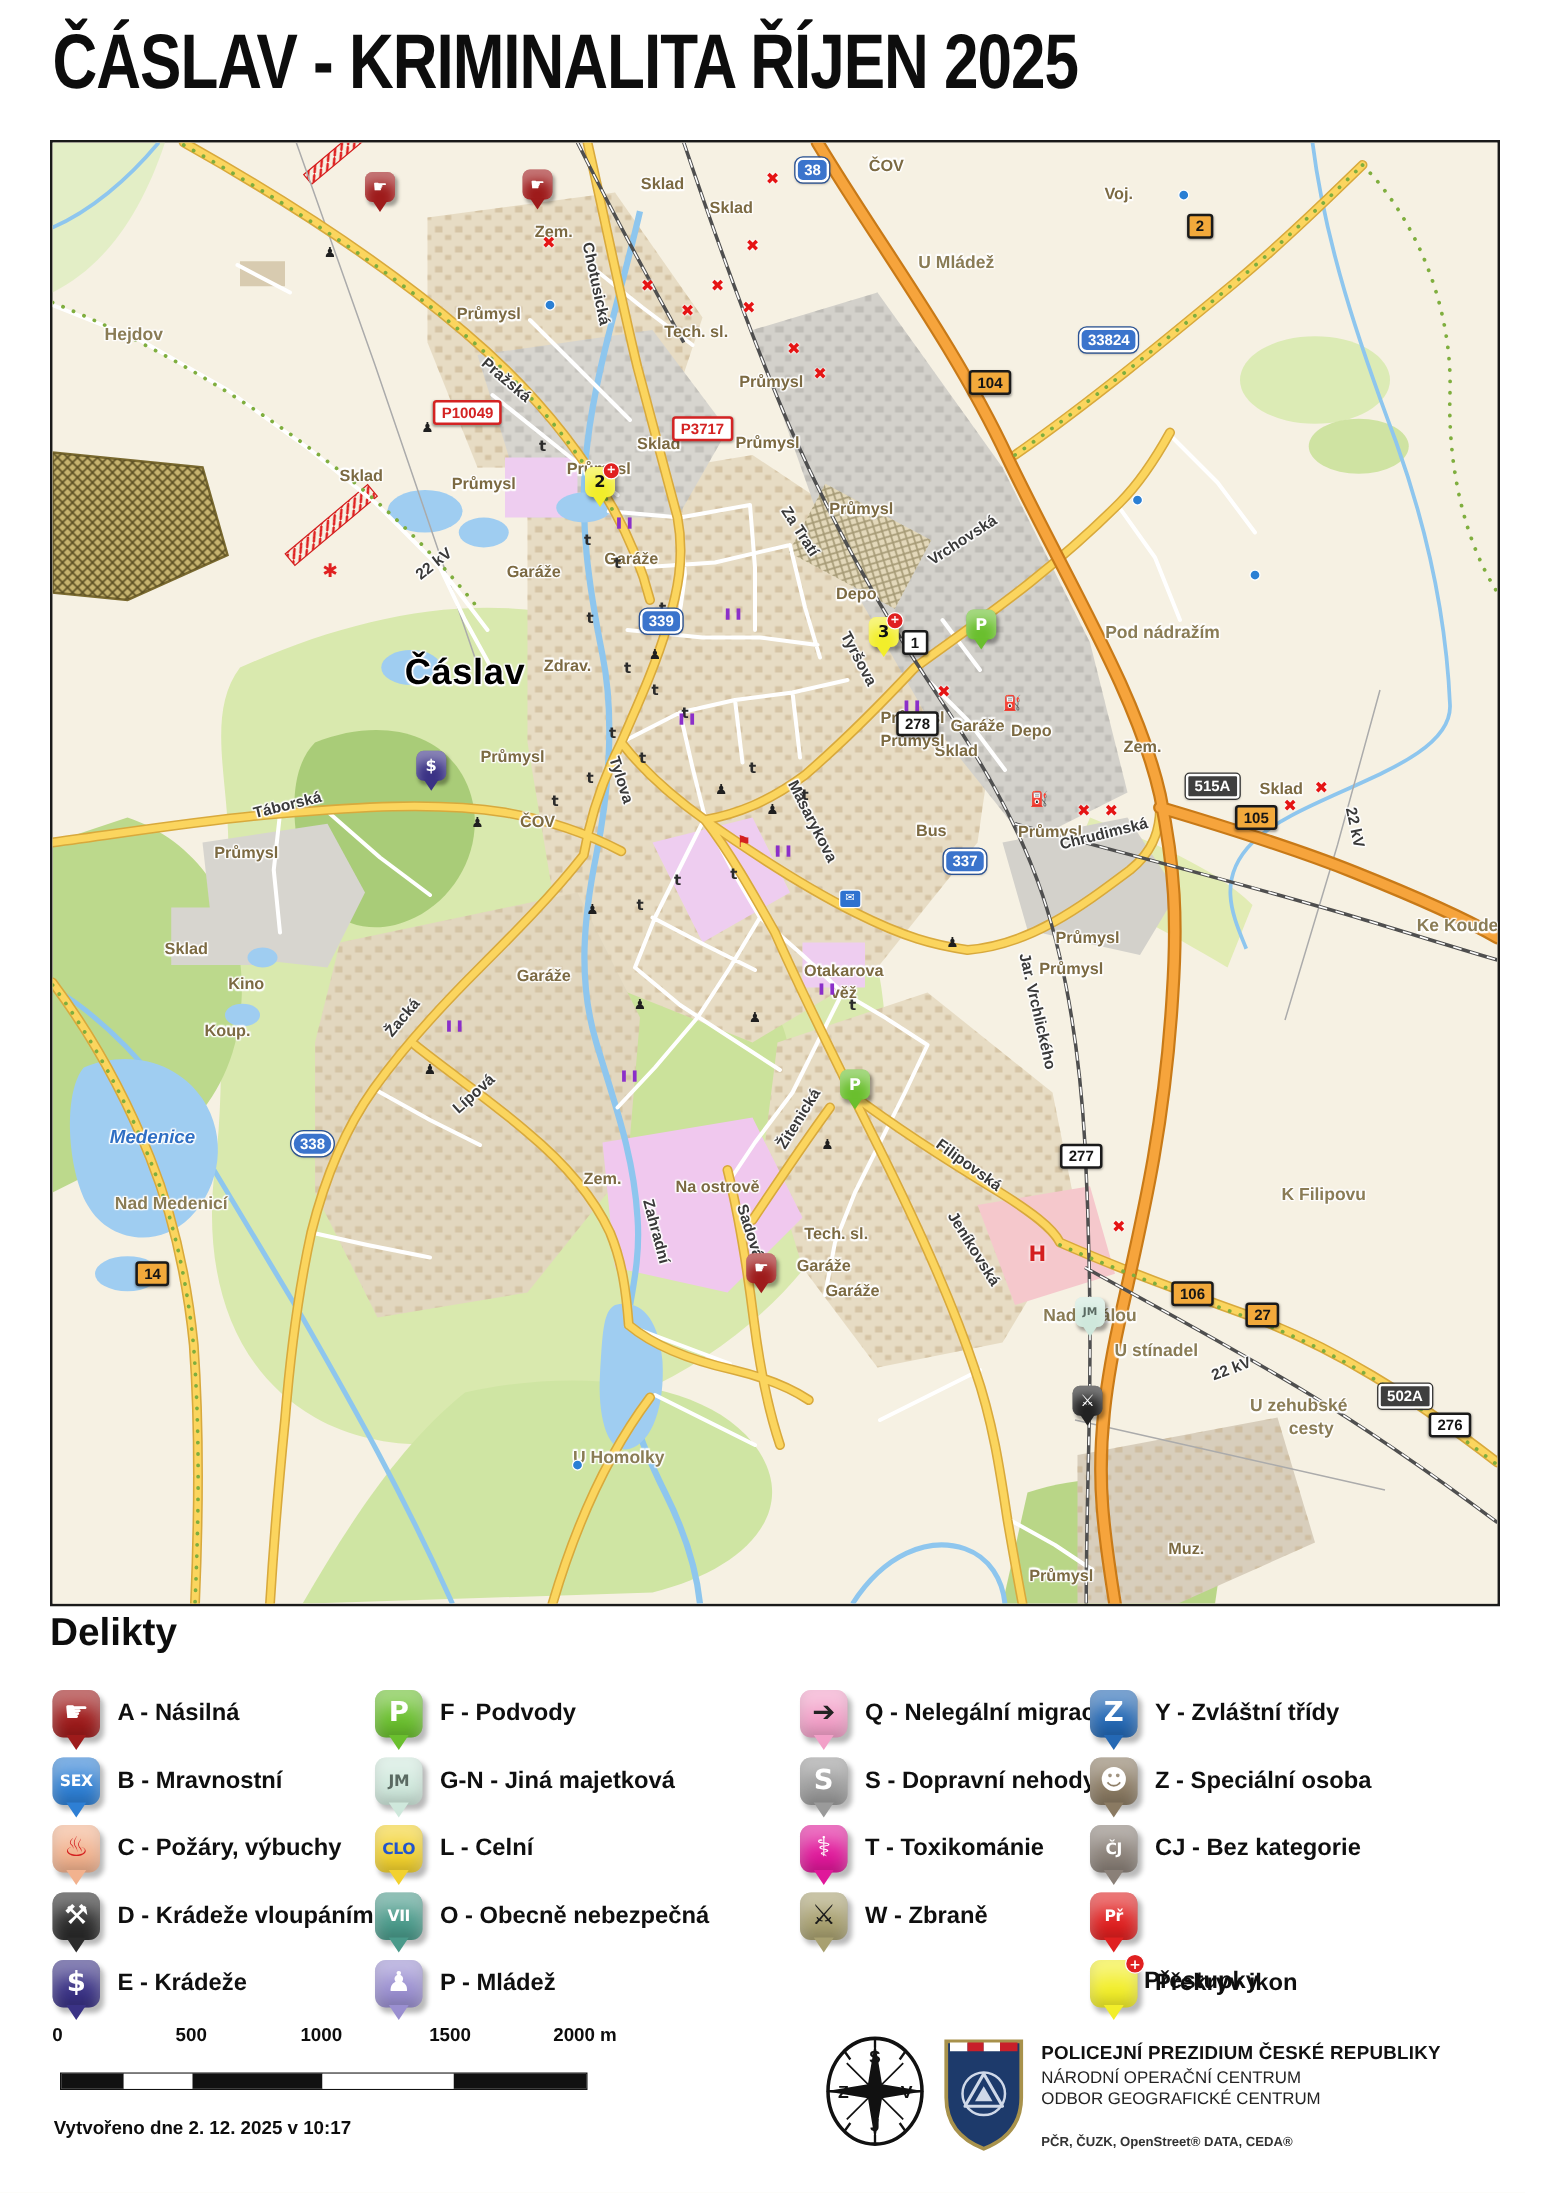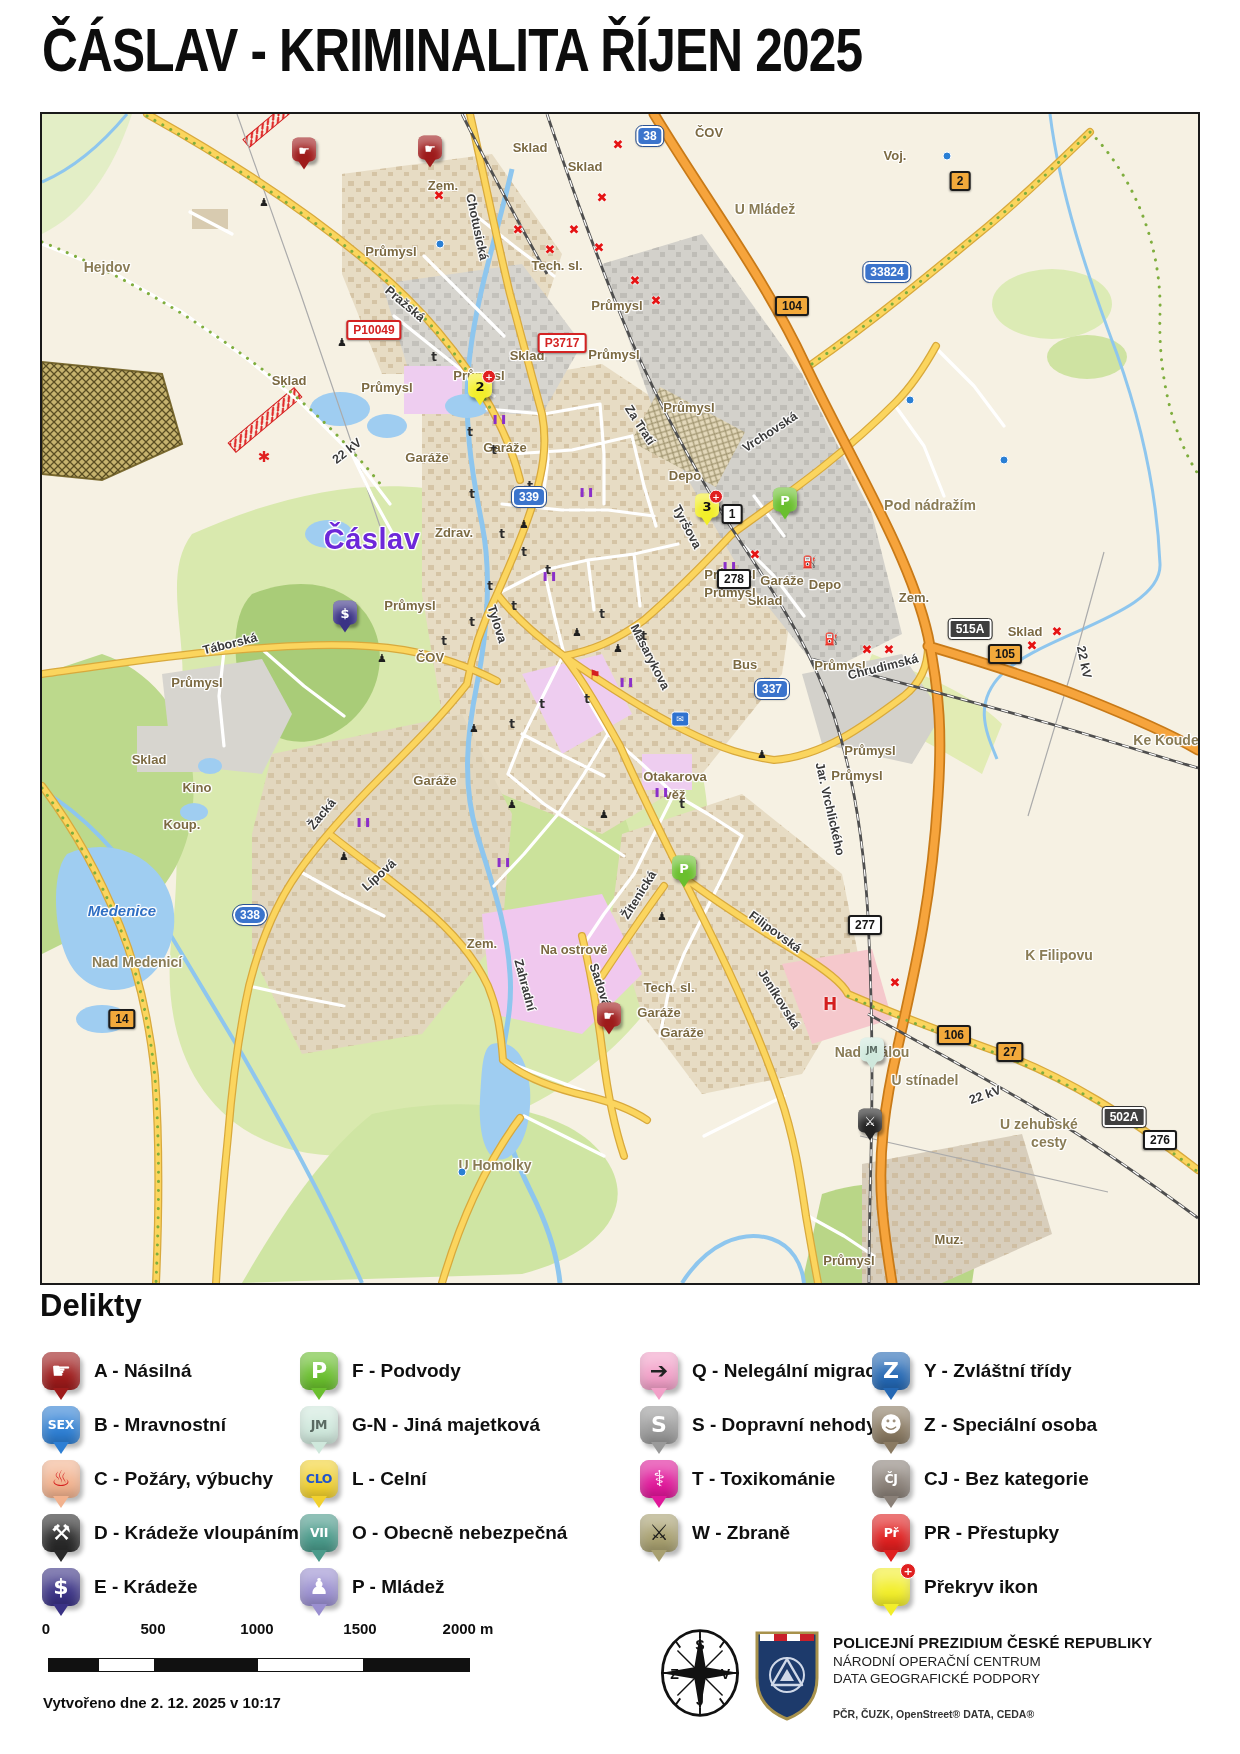--- a/index.html
+++ b/index.html
@@ -4,21 +4,21 @@
 <style>
   html,body{margin:0;padding:0;background:#fff;}
   .page{position:relative;width:1240px;height:1754px;background:#fff;font-family:"Liberation Sans",sans-serif;overflow:hidden;}
   h1.title{position:absolute;left:42px;top:14px;margin:0;font-size:62px;font-weight:800;color:#0d0d0d;letter-spacing:-1px;transform:scaleX(.8);transform-origin:left center;white-space:nowrap;}
   .map{position:absolute;left:40px;top:112px;width:1156px;height:1169px;border:2px solid #1a1a1a;background:#f6f1e3;overflow:hidden;}
   .map svg.base{position:absolute;left:0;top:0;}
   #map-overlay{position:absolute;left:0;top:0;width:100%;height:100%;}
   
   .ml{position:absolute;white-space:nowrap;transform:translate(-50%,-50%);z-index:2;
       text-shadow:-1px 0 1px #fff,1px 0 1px #fff,0 -1px 1px #fff,0 1px 1px #fff,-1px -1px 1px #fff,1px 1px 1px #fff,-1px 1px 1px #fff,1px -1px 1px #fff;}
-  .ml.city{font-size:29px;font-weight:bold;color:#6d28d9;letter-spacing:.5px;}
+  .ml.city{font-size:29px;font-weight:bold;color:#000000;letter-spacing:.5px;}
   .ml.p{font-size:13px;font-weight:bold;color:#7c6a42;}
   .ml.a{font-size:14px;font-weight:bold;color:#8a7c55;}
   .ml.w{font-size:15px;font-weight:bold;font-style:italic;color:#2f6fc4;}
   .ml.s{font-size:12.5px;font-weight:bold;color:#3a3a3a;}
   
   .sh{position:absolute;transform:translate(-50%,-50%);z-index:3;font-weight:bold;font-size:12px;line-height:1;padding:2px 5px;border-radius:3px;box-shadow:0 1px 2px rgba(0,0,0,.35);white-space:nowrap;}
   .sh.b{background:#3b74cc;color:#fff;border:2px solid #fff;outline:1px solid #2a5396;border-radius:6px;}
   .sh.o{background:#f2a93b;color:#151515;border:2px solid #1a1a1a;}
   .sh.k{background:#3f3f3f;color:#fff;border:2px solid #fff;outline:1px solid #333;}
   .sh.w{background:#fff;color:#151515;border:2px solid #1a1a1a;}
@@ -483,21 +483,21 @@
           <span class="g">☻</span>
         </div>
         <div class="llabel">Z - Speciální osoba</div>
       </div>
       <div class="lrow" style="grid-area: 3 / 4;">
         <div class="pin" style="--c: #8a8078; --f: #ffffff;">
           <span class="g sm">ČJ</span>
         </div>
         <div class="llabel">CJ - Bez kategorie</div>
       </div>
-      <div class="lrow" style="grid-area: 4 / 4;">
+      <div class="lrow" style="grid-area: 4 / 4; flex-direction: column;">
         <div class="pin" style="--c: #e02020; --f: #ffffff;">
           <span class="g sm">Př</span>
         </div>
         <div class="llabel">PR - Přestupky</div>
       </div>
       <div class="lrow" style="grid-area: 5 / 4;">
         <div class="pin" style="--c: #f2ee2a; --f: #111111;">
           <span class="g"></span>
           <div class="badge">+</div>
         </div>
@@ -544,17 +544,17 @@
     <rect x="32" y="6" width="13" height="7" fill="#ffffff"></rect>
       <rect x="45" y="6" width="14" height="7" fill="#c8202a"></rect>
     <circle cx="32" cy="47" r="17" fill="none" stroke="#cfd8e8" stroke-width="2"></circle>
     <path d="M32,31 L47,57 L17,57 Z" fill="none" stroke="#cfd8e8" stroke-width="2.5" stroke-linejoin="round"></path>
     <path d="M32,41 L39,53 L25,53 Z" fill="#cfd8e8"></path>
   </svg>
 
   <div class="org">
     <div class="l1">POLICEJNÍ PREZIDIUM ČESKÉ REPUBLIKY</div>
     <div class="l2">NÁRODNÍ OPERAČNÍ CENTRUM</div>
-    <div class="l3">DATA GEOGRAFICKÉ PODPORY</div>
+    <div class="l3">ODBOR GEOGRAFICKÉ CENTRUM</div>
   </div>
   <div class="credits">PČR, ČUZK, OpenStreet® DATA, CEDA®</div>
 
 </div>
 
 </body></html>

